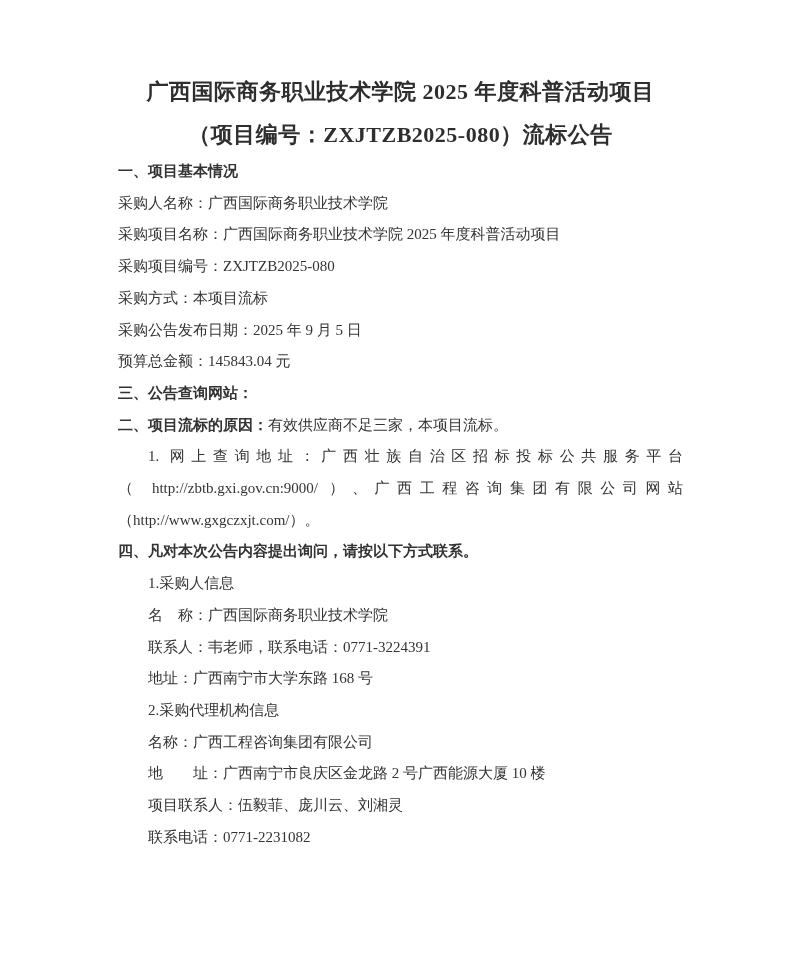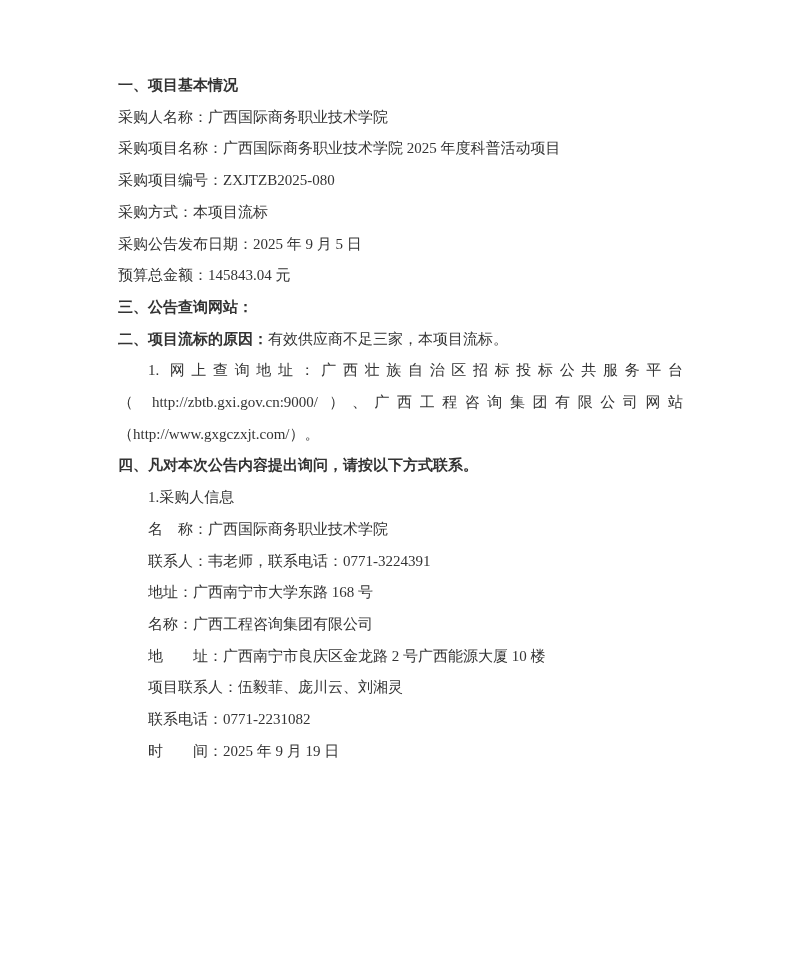--- a/index.html
+++ b/index.html
@@ -43,20 +43,24 @@
     white-space: normal;
     text-align: justify;
     text-align-last: justify;
   }
 </style>
 </head>
 <body>
 
 <div class="page">
 
+  <div class="doc-title">
+    <div>广西国际商务职业技术学院 2025 年度科普活动项目</div>
+    <div>（项目编号：ZXJTZB2025-080）流标公告</div>
+  </div>
 
   <div class="doc-body">
 
     <div class="line bold">一、项目基本情况</div>
     <div class="line">采购人名称：广西国际商务职业技术学院</div>
     <div class="line">采购项目名称：广西国际商务职业技术学院 2025 年度科普活动项目</div>
     <div class="line">采购项目编号：ZXJTZB2025-080</div>
     <div class="line">采购方式：本项目流标</div>
     <div class="line">采购公告发布日期：2025 年 9 月 5 日</div>
     <div class="line">预算总金额：145843.04 元</div>
@@ -70,20 +74,20 @@
     <div class="line justify-full">（ http://zbtb.gxi.gov.cn:9000/ ）、广西工程咨询集团有限公司网站</div>
     <div class="line">（http://www.gxgczxjt.com/）。</div>
 
     <div class="line bold">四、凡对本次公告内容提出询问，请按以下方式联系。</div>
 
     <div class="line indent">1.采购人信息</div>
     <div class="line indent">名　称：广西国际商务职业技术学院</div>
     <div class="line indent">联系人：韦老师，联系电话：0771-3224391</div>
     <div class="line indent">地址：广西南宁市大学东路 168 号</div>
 
+    <div class="line indent">2.采购代理机构信息</div>
     <div class="line indent">名称：广西工程咨询集团有限公司</div>
     <div class="line indent">地　　址：广西南宁市良庆区金龙路 2 号广西能源大厦 10 楼</div>
     <div class="line indent">项目联系人：伍毅菲、庞川云、刘湘灵</div>
     <div class="line indent">联系电话：0771-2231082</div>
-    <div class="line indent">时　　间：2025 年 9 月 19 日</div>
 
   </div>
 </div>
 
 </body></html>

